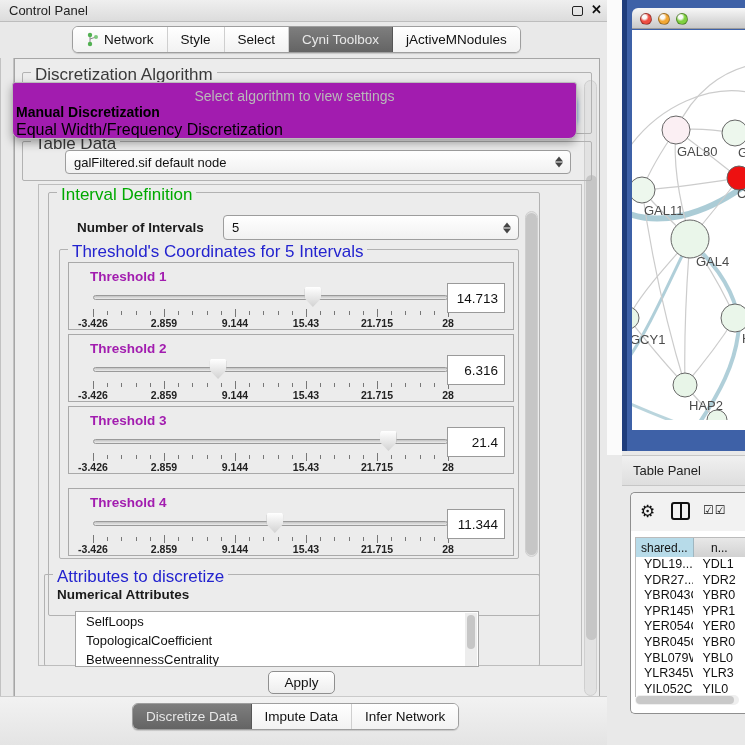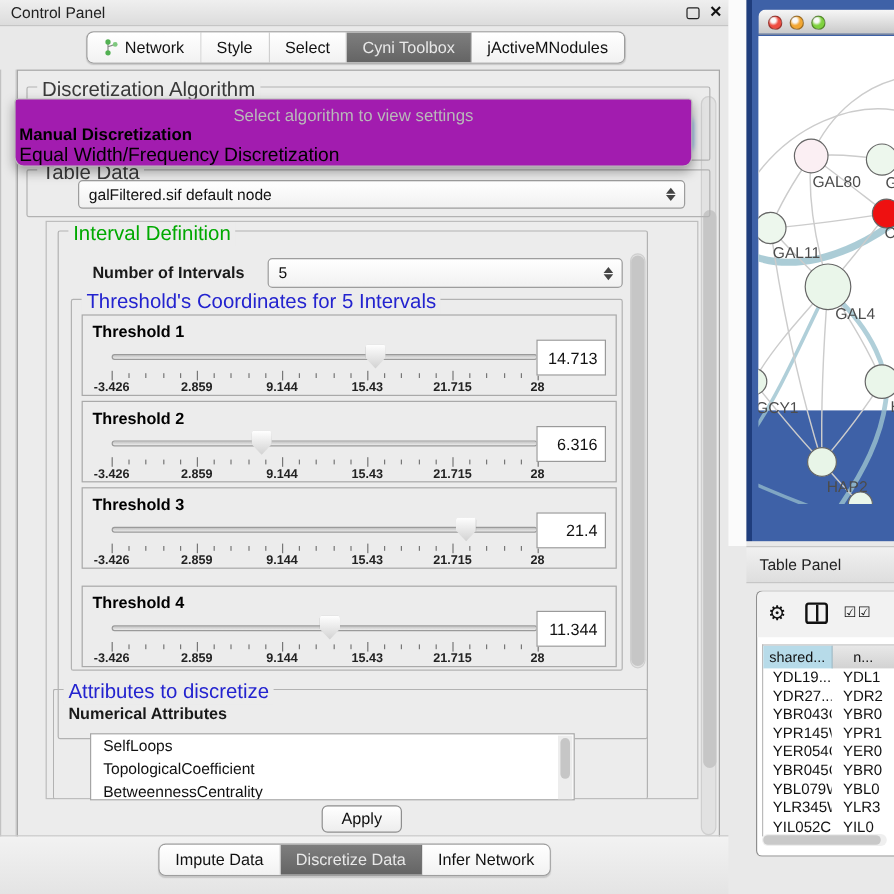--- a/index.html
+++ b/index.html
@@ -36,21 +36,21 @@
   .spinner .dn { border-top:5px solid #444; }
 
   
   #algo-popup { left:12px; top:82px; width:565px; height:57px; background:#a21caf; border:1px solid #bbb; border-radius:3px 3px 8px 8px; box-shadow:0 4px 10px rgba(0,0,0,.35); z-index:40; }
   #algo-popup .ph { position:absolute; left:0; right:0; top:5px; text-align:center; color:#b9b9b9; font-size:14px; }
   #algo-popup .op1 { position:absolute; left:3px; top:21px; font-weight:bold; font-size:14px; color:#000; }
   #algo-popup .op2 { position:absolute; left:3px; top:38px; font-size:16px; color:#000; }
 
   
   .thr-outer { position:absolute; left:66px; width:446px; height:68px; border:1px solid #a9a9a9; background:#ececec; }
-  .thr-label { position:absolute; left:8px; top:6px; font-weight:bold; font-size:13.5px; color:#000000; }
+  .thr-label { position:absolute; left:21px; top:6px; font-weight:bold; font-size:13.5px; color:#a21caf; }
   .track { position:absolute; left:24px; top:32px; width:355px; height:5px; background:linear-gradient(#c3c3c3,#ececec); border:1px solid #9a9a9a; border-radius:3px; }
   .thumb { position:absolute; top:24px; width:17px; height:20px; margin-left:15px; transform:translateX(-50%); background:linear-gradient(#ffffff,#d2d2d2); clip-path:polygon(8% 0,92% 0,100% 12%,100% 55%,50% 100%,0 55%,0 12%); filter:drop-shadow(0 0 1px #777); }
   .ticks { position:absolute; left:24px; top:46px; width:355px; height:8px; }
   .tick { position:absolute; top:2px; width:1px; height:4px; background:#777; }
   .tick.major { top:0; height:8px; }
   .ticklabels { position:absolute; left:24px; top:54px; width:355px; height:12px; }
   .ticklabel { position:absolute; transform:translateX(-50%); font-size:10.5px; font-weight:bold; color:#222; white-space:nowrap; }
   .valbox { position:absolute; right:8px; top:20px; width:58px; height:30px; background:#fff; border:1px solid #9a9a9a; font-size:13.5px; color:#111; display:flex; align-items:center; justify-content:flex-end; padding-right:6px; }
 
   .vscroll { position:absolute; width:11px; border-radius:6px; background:#c6c6c6; }
@@ -65,21 +65,21 @@
   #apply-btn { left:268px; top:671px; width:67px; height:23px; background:linear-gradient(#ffffff,#ededed); border:1px solid #8f8f8f; border-radius:5px; font-size:13.5px; color:#111; display:flex; align-items:center; justify-content:center; }
 
   #bottom-tabs { left:0; top:696px; width:607px; height:49px; background:linear-gradient(#f2f2f2,#e4e4e4); border-top:1px solid #cacaca; }
 
   
   #gap-strip { left:607px; top:0; width:15px; height:455px; background:#fbfbfb; }
   #net-frame { left:622px; top:0; width:123px; height:451px; background:linear-gradient(90deg,#1f3d7c 0,#1f3d7c 5px,#3e61a7 5px); }
   #mac-win { position:absolute; left:10px; top:8px; width:113px; height:412px; }
   #mac-titlebar { position:absolute; left:0; top:0; width:113px; height:21px; background:linear-gradient(#f7f7f7,#c9c9c9); border-radius:6px 0 0 0; border-bottom:1px solid #9b9b9b; }
   .light { position:absolute; top:4.5px; width:12px; height:12px; border-radius:50%; }
-  #mac-canvas { position:absolute; left:0; top:22px; width:113px; height:312px; background:#fff; }
+  #mac-canvas { position:absolute; left:0; top:22px; width:113px; height:400px; background:#fff; }
   #mac-canvas svg { display:block; }
 
   #tp-header { left:622px; top:455px; width:123px; height:31px; background:linear-gradient(#f0f0f0,#dedede); border-top:1px solid #c6c6c6; border-bottom:1px solid #c6c6c6; }
   #tp-header .t { position:absolute; left:11px; top:7px; font-size:13px; color:#222; }
 
   #tp-card { left:630px; top:492px; width:115px; height:222px; background:#fff; border:1px solid #8f8f8f; border-right:none; border-radius:5px 0 0 5px; }
   #tp-toolbar { position:absolute; left:0; top:0; width:100%; height:38px; background:#f2f2f2; border-radius:5px 0 0 0; }
   #gear-ic { position:absolute; left:9px; top:8px; font-size:17px; color:#111; }
   #split-ic { position:absolute; left:40px; top:9px; width:19px; height:18px; border:2px solid #111; border-radius:3px; }
   #split-ic::after { content:""; position:absolute; left:6.5px; top:0; width:2px; height:14px; background:#111; }
@@ -371,25 +371,25 @@
   </div>
 </div>
 
 <div class="abs" id="apply-btn">Apply</div>
 
 <div class="vtrack" style="left:584px; top:80px; height:616px;"></div>
 <div class="vscroll" style="left:586px; top:175px; height:465px;"></div>
 
 <div class="abs" id="bottom-tabs">
   <div class="tabgroup" style="left:132px; top:6px;" id="bot-tabs">
+      <div class="tab sel">
+        <span>Discretize Data</span>
+      </div>
       <div class="tab">
         <span>Impute Data</span>
-      </div>
-      <div class="tab sel">
-        <span>Discretize Data</span>
       </div>
       <div class="tab">
         <span>Infer Network</span>
       </div>
     </div>
 </div>
 
 <div class="abs" id="gap-strip"></div>
 
 <div class="abs" id="net-frame">

